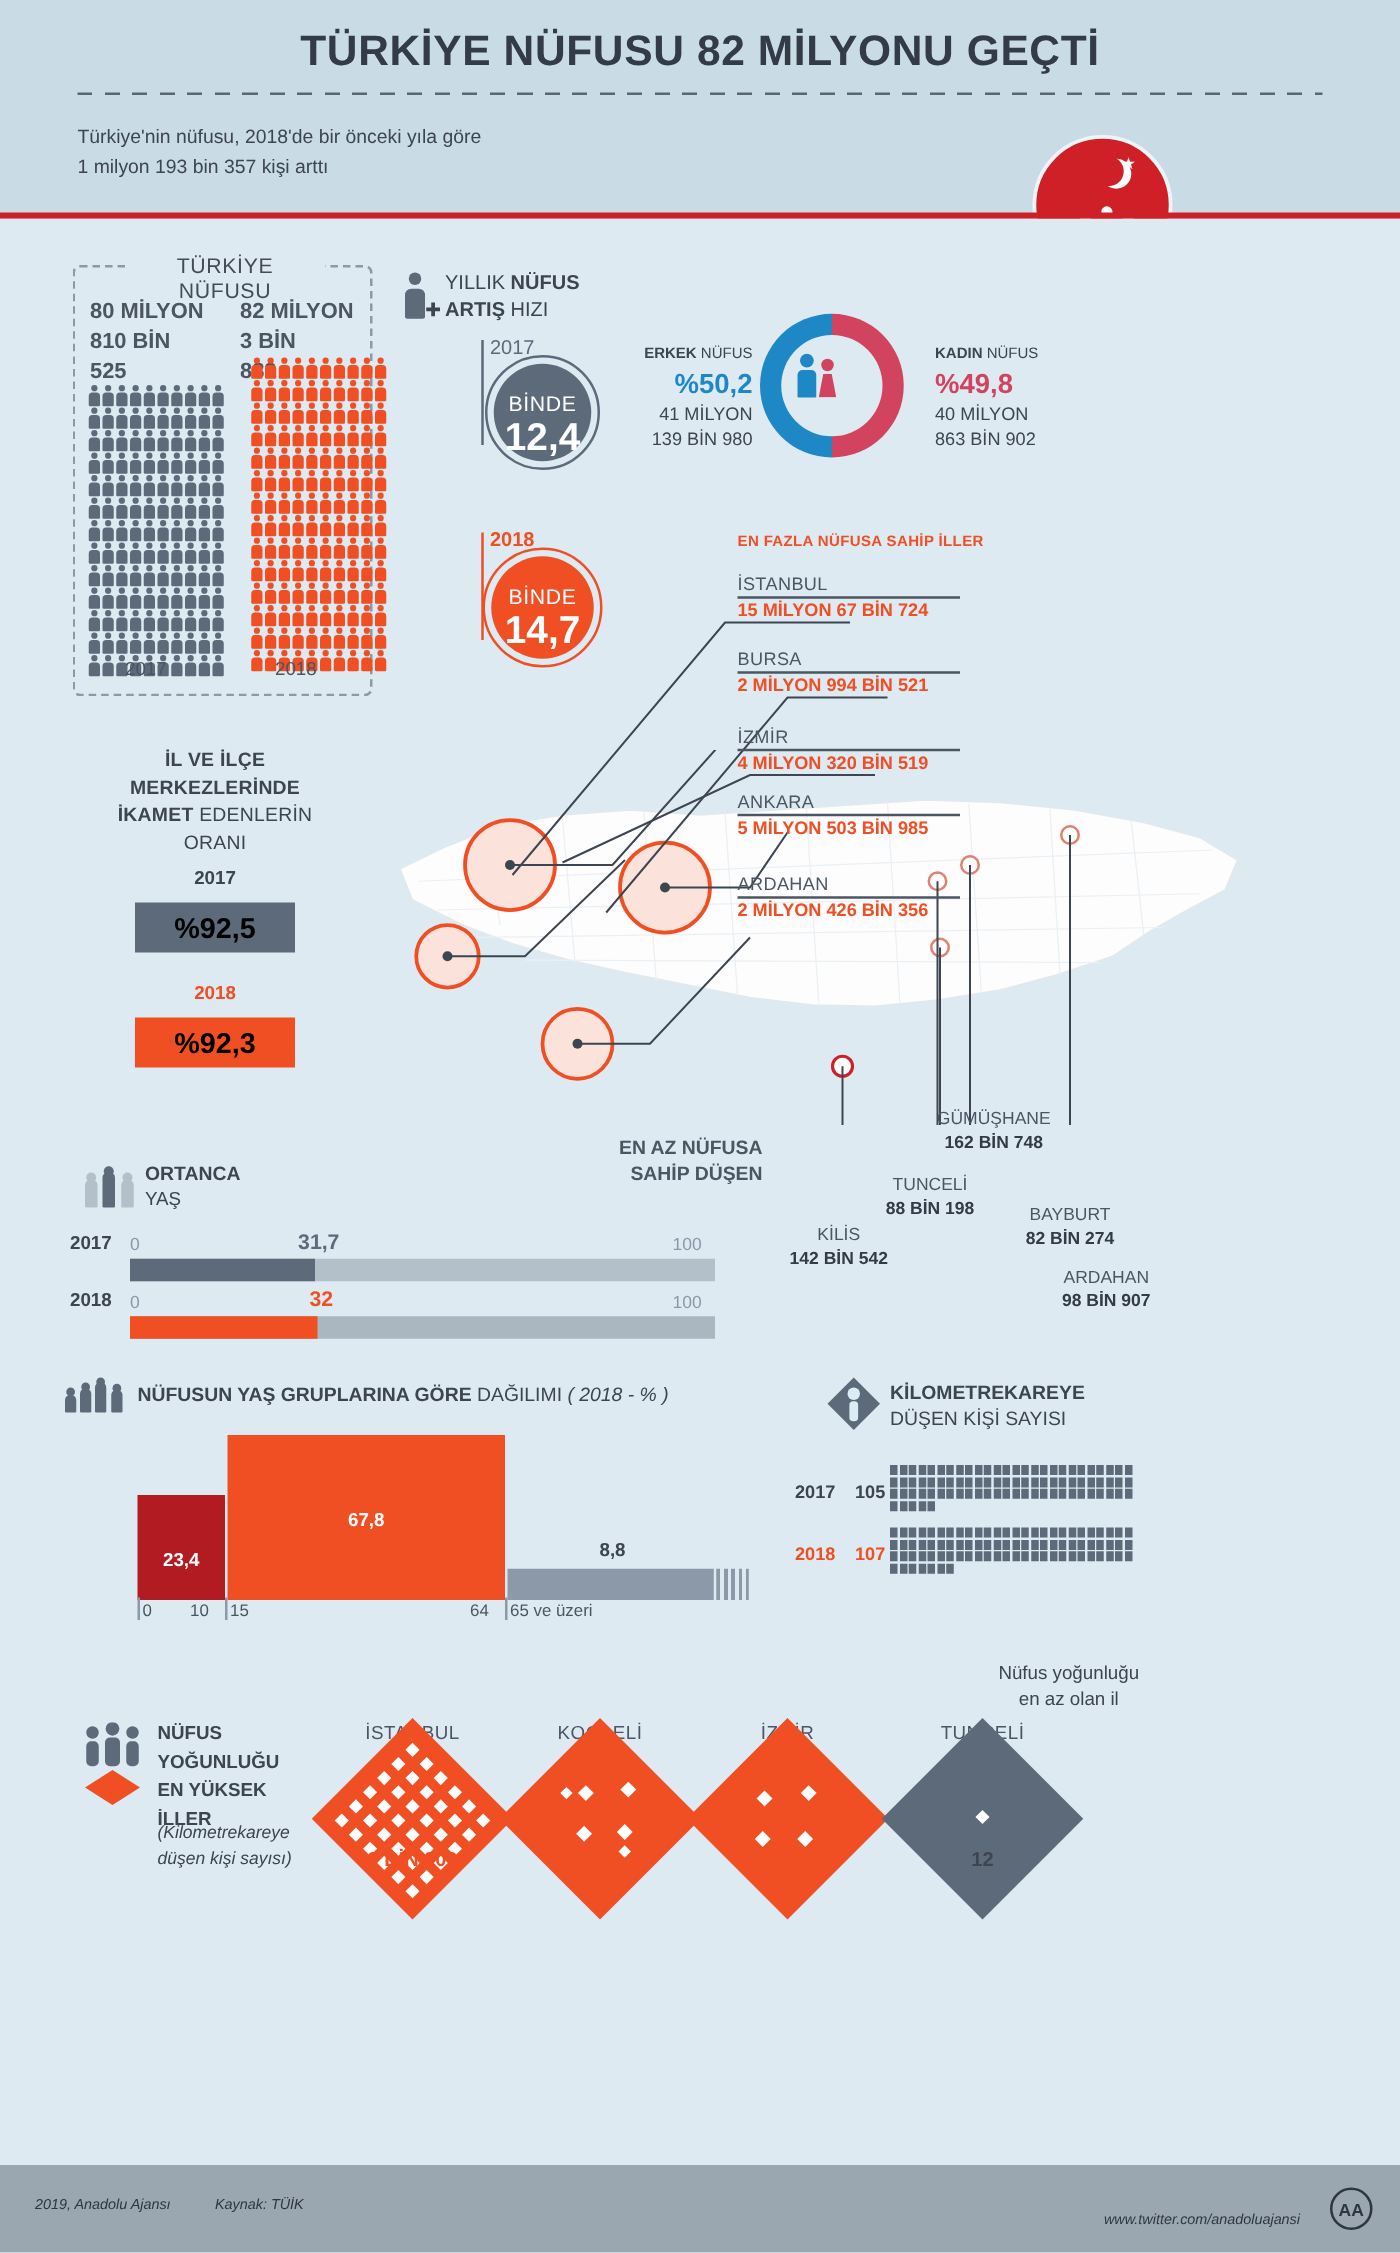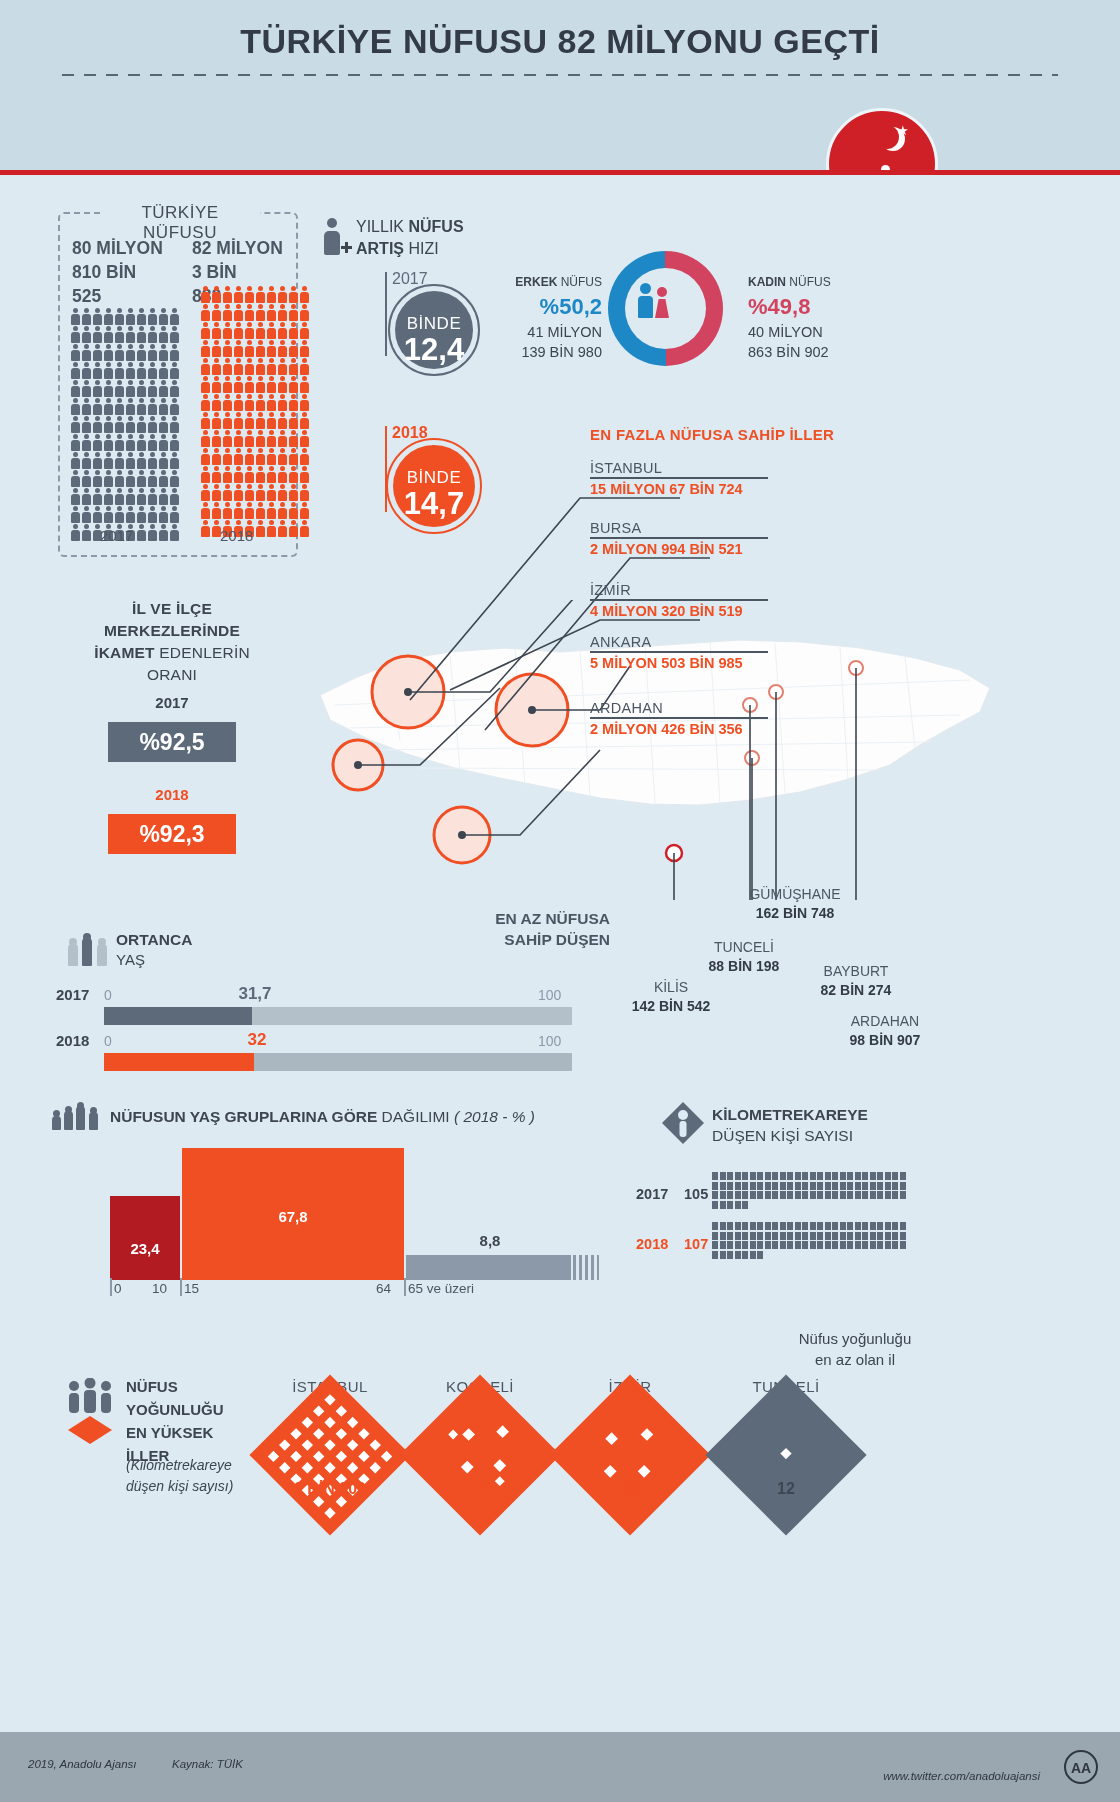--- a/index.html
+++ b/index.html
@@ -96,39 +96,39 @@
   .donut .fe .hd{position:absolute;left:2px;top:0;width:10px;height:10px;border-radius:50%;background:#d1435f;}
   .donut .fe .bd{position:absolute;left:0;top:12px;width:14px;height:19px;background:#d1435f;clip-path:polygon(26% 0,74% 0,100% 100%,0 100%);}
   .gender-blk { position:absolute; font-size:14.5px; line-height:20px; color:#3d4550; }
   .gender-blk .hd { font-size:12px; }
   .gender-blk .pc { font-size:22px; font-weight:bold; line-height:30px; }
 
   
   .map { position:absolute; left:300px; top:600px; width:700px; height:300px; }
 
   
-  .sec-head { position:absolute; font-size:15px; font-weight:bold; color:#f04e23; letter-spacing:.3px; }
+  .sec-head { position:absolute; font-size:12px; font-weight:bold; color:#f04e23; letter-spacing:.3px; }
   .city-item { position:absolute; width:178px; }
   .city-item .nm { font-size:14.5px; color:#4c5663; letter-spacing:.3px; }
   .city-item .ul { height:1.5px; background:#4c5663; margin:1px 0 2px; }
   .city-item .vl { font-size:14.5px; font-weight:bold; color:#f04e23; }
 
   .least-head { position:absolute; font-size:15.5px; font-weight:bold; color:#4c5663;
     text-align:right; line-height:21px; }
   .least-item { position:absolute; font-size:14px; line-height:19px; color:#3d4550; }
   .least-item .nm { color:#4c5663; }
   .least-item .vl { font-weight:bold; color:#333b47; }
 
   
   .ilce-title { position:absolute; left:52px; top:598px; width:240px; text-align:center;
     font-size:15.5px; line-height:22px; color:#3d4550; letter-spacing:.2px; }
   .ilce-title b{font-weight:bold;}
   .ilce-year { position:absolute; width:240px; text-align:center; font-size:15px; font-weight:bold; }
   .ilce-box { position:absolute; width:128px; height:40px; line-height:40px; text-align:center;
-    font-size:23px; font-weight:bold; color:#ffffff; }
+    font-size:23px; font-weight:bold; color:#000000; }
 
   
   .ma-icon { position:absolute; left:68px; top:932px; width:42px; height:34px; }
   .ma-icon i { position:absolute; bottom:0; width:10px; border-radius:4px 4px 1px 1px; display:block; }
   .ma-icon u { position:absolute; width:8px; height:8px; border-radius:50%; display:block; }
   .ma-title { position:absolute; left:116px; top:930px; font-size:15px; line-height:20px; }
   .ma-title b{font-weight:bold; font-size:15.5px;}
   .ma-row-year { position:absolute; font-size:15px; font-weight:bold; }
   .ma-zero { position:absolute; font-size:14px; color:#8b99a8; }
   .ma-hundred { position:absolute; font-size:14px; color:#8b99a8; }
@@ -176,20 +176,24 @@
     border:2px solid #2e3640; color:#2e3640; font-size:14px; font-weight:bold; text-align:center; line-height:32px; }
 </style>
 </head>
 <body>
 
 <div class="page">
 
   <div class="header">
     <div class="title">TÜRKİYE NÜFUSU 82 MİLYONU GEÇTİ</div>
     <div class="dashline"></div>
+    <div class="subtitle">
+      <div>Türkiye'nin nüfusu, 2018'de bir önceki yıla göre</div>
+      <div>1 milyon 193 bin 357 kişi arttı</div>
+    </div>
   </div>
   <div class="emblem">
     <div class="moon"></div>
     <div class="star">★</div>
     <div class="ppl">
       <u class="a"></u>
         <u class="b"></u>
         <u class="c"></u>
       <i class="a"></i>
         <i class="b"></i>

